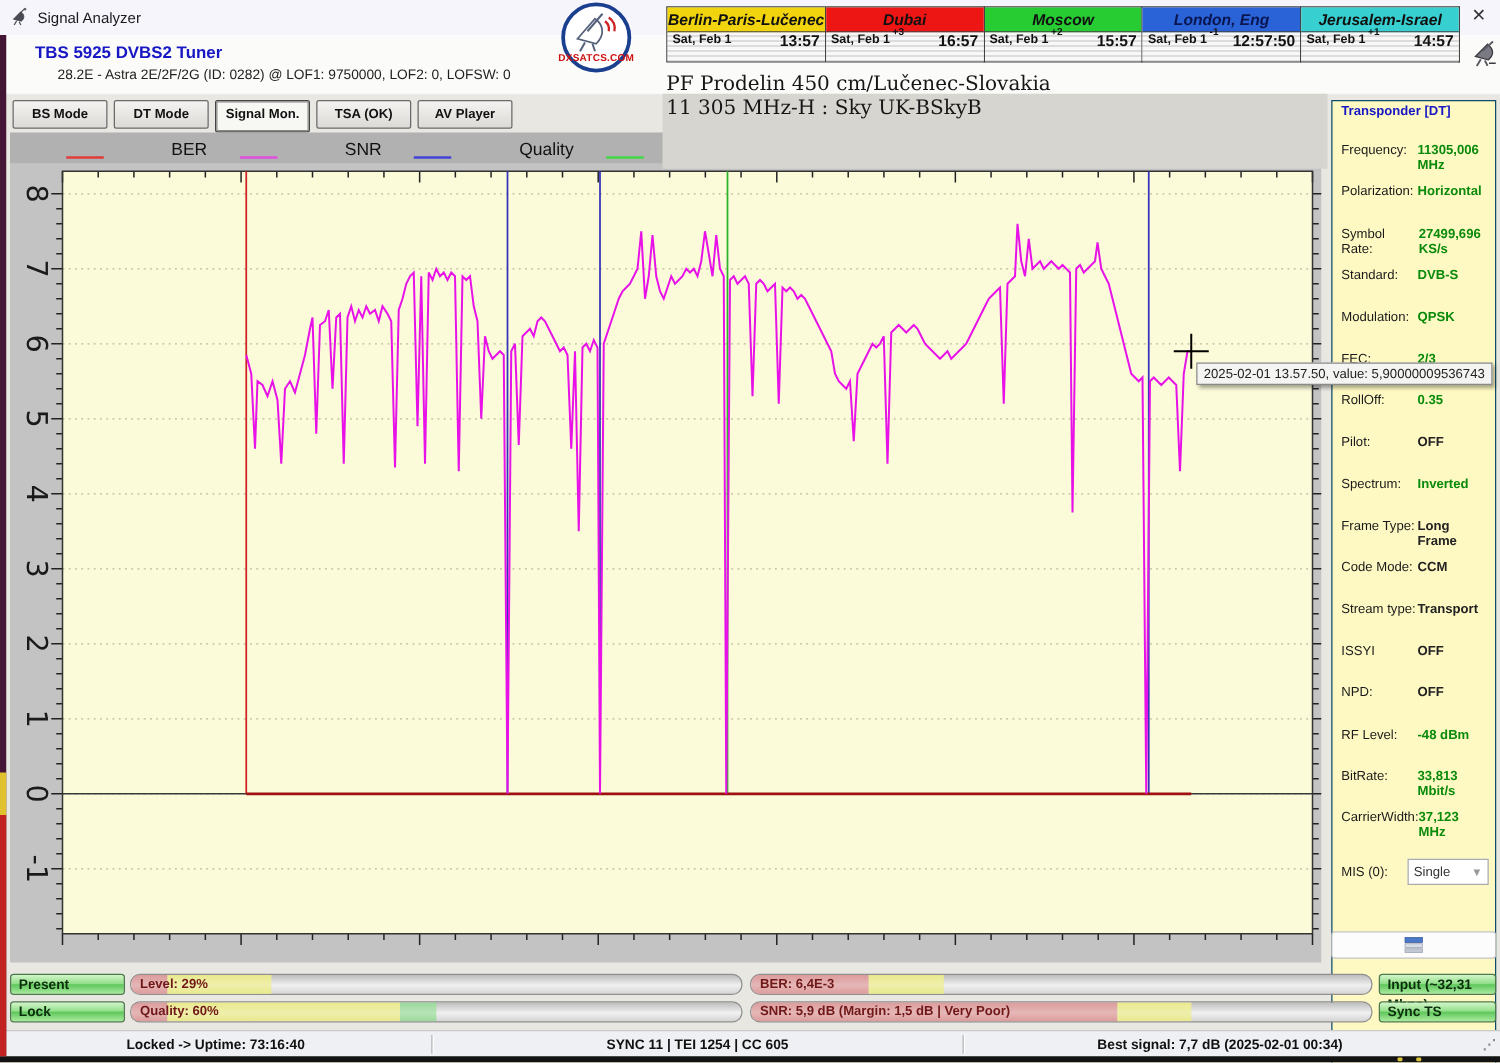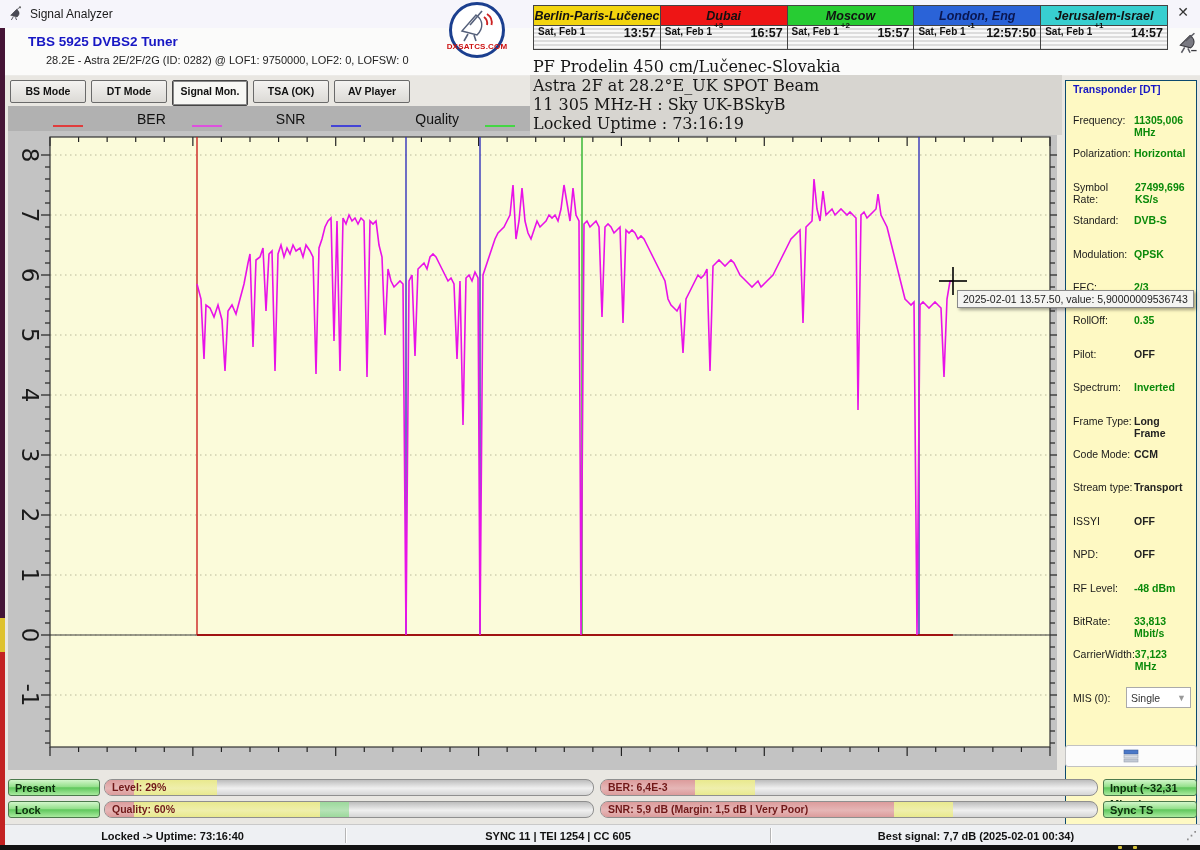--- a/index.html
+++ b/index.html
@@ -424,23 +424,21 @@
       <line x1="189" y1="504" x2="945" y2="504" stroke="#a01212" stroke-width="2.2"></line>
       <polyline points="189,153.0 193,168.0 196,228.0 198,174.0 202,177.0 206,186.0 210,174.0 214,189.0 217,240.0 220,180.0 224,174.0 228,183.0 232,168.0 236,153.0 240,132.0 242,123.0 245,216.0 248,129.0 252,126.0 255,117.0 258,180.0 261,123.0 264,120.0 267,240.0 270,123.0 273,114.0 276,126.0 279,117.0 282,123.0 285,114.0 288,120.0 292,117.0 295,126.0 298,114.0 302,120.0 305,126.0 308,243.0 311,117.0 314,108.0 317,96.0 320,90.0 323,87.0 326,210.0 329,90.0 332,240.0 335,87.0 338,93.0 341,84.0 344,90.0 347,87.0 350,93.0 353,87.0 356,90.0 359,246.0 362,90.0 365,93.0 368,90.0 371,114.0 374,126.0 377,204.0 380,138.0 383,150.0 386,156.0 389,153.0 392,150.0 395,153.0 398,504.0 401,150.0 404,144.0 407,225.0 410,138.0 413,135.0 416,132.0 419,138.0 422,126.0 425,123.0 428,126.0 431,132.0 434,138.0 437,144.0 440,150.0 443,147.0 446,153.0 449,228.0 452,150.0 455,294.0 458,147.0 461,144.0 464,150.0 467,141.0 470,147.0 472,504.0 475,144.0 478,135.0 481,126.0 484,117.0 487,108.0 490,102.0 493,99.0 496,96.0 499,90.0 502,84.0 505,54.0 508,108.0 511,90.0 514,57.0 517,90.0 520,102.0 523,108.0 526,99.0 529,90.0 532,96.0 535,93.0 538,90.0 541,84.0 544,87.0 547,84.0 550,90.0 553,78.0 556,54.0 559,72.0 562,90.0 565,57.0 568,84.0 571,90.0 573,504.0 576,93.0 579,90.0 582,96.0 585,93.0 588,90.0 591,96.0 594,186.0 597,96.0 600,93.0 603,96.0 606,102.0 609,99.0 612,96.0 615,192.0 618,99.0 621,102.0 624,99.0 627,102.0 630,108.0 633,105.0 636,108.0 639,114.0 642,120.0 645,126.0 648,132.0 651,138.0 654,144.0 657,150.0 660,168.0 663,174.0 666,177.0 669,180.0 672,174.0 675,222.0 678,168.0 681,162.0 684,156.0 687,150.0 690,144.0 693,147.0 696,144.0 699,138.0 702,240.0 705,135.0 708,132.0 711,129.0 714,132.0 717,135.0 720,132.0 723,129.0 726,132.0 729,138.0 732,144.0 735,147.0 738,150.0 741,153.0 744,156.0 747,153.0 750,150.0 753,156.0 756,153.0 759,150.0 762,147.0 765,144.0 768,138.0 771,132.0 774,126.0 777,120.0 780,114.0 783,108.0 786,105.0 789,102.0 792,99.0 795,192.0 798,96.0 801,93.0 804,90.0 806,48.0 809,78.0 812,90.0 815,60.0 818,84.0 821,81.0 824,78.0 827,84.0 830,81.0 833,78.0 836,81.0 839,84.0 842,81.0 845,84.0 848,87.0 850,279.0 853,84.0 856,81.0 859,87.0 862,84.0 865,81.0 868,78.0 870,63.0 873,84.0 876,90.0 879,96.0 882,108.0 885,120.0 888,132.0 891,144.0 894,156.0 897,168.0 900,171.0 903,174.0 906,171.0 909,504.0 912,174.0 915,171.0 918,174.0 921,177.0 924,174.0 927,171.0 930,174.0 933,177.0 936,246.0 939,168.0 942,150.0 945,150.0" fill="none" stroke="#e812e8" stroke-width="1.6"></polyline>
       <line x1="931" y1="150" x2="959" y2="150" stroke="#000" stroke-width="1.6"></line>
       <line x1="945" y1="136" x2="945" y2="164" stroke="#000" stroke-width="1.6"></line>
     </svg>
 </div>
 
 <div class="abs" id="overlay-gray"></div>
 <div class="abs" id="overlay-text">
   <div>PF Prodelin 450 cm/Lučenec-Slovakia</div>
-  <div>Astra 2F at 28.2°E_UK SPOT Beam</div>
   <div>11 305 MHz-H : Sky UK-BSkyB</div>
-  <div>Locked Uptime : 73:16:19</div>
 </div>
 
 <div class="abs" id="tooltip">2025-02-01 13.57.50, value: 5,90000009536743</div>
 
 <div class="abs" id="transponder">
   <div id="tr-title">Transponder [DT]</div>
   <div id="tr-rows">
       <div class="tr-row" style="top: 33px;">
         <span class="tr-label">Frequency:</span>
         <span class="tr-value tr-green">11305,006 MHz</span>

